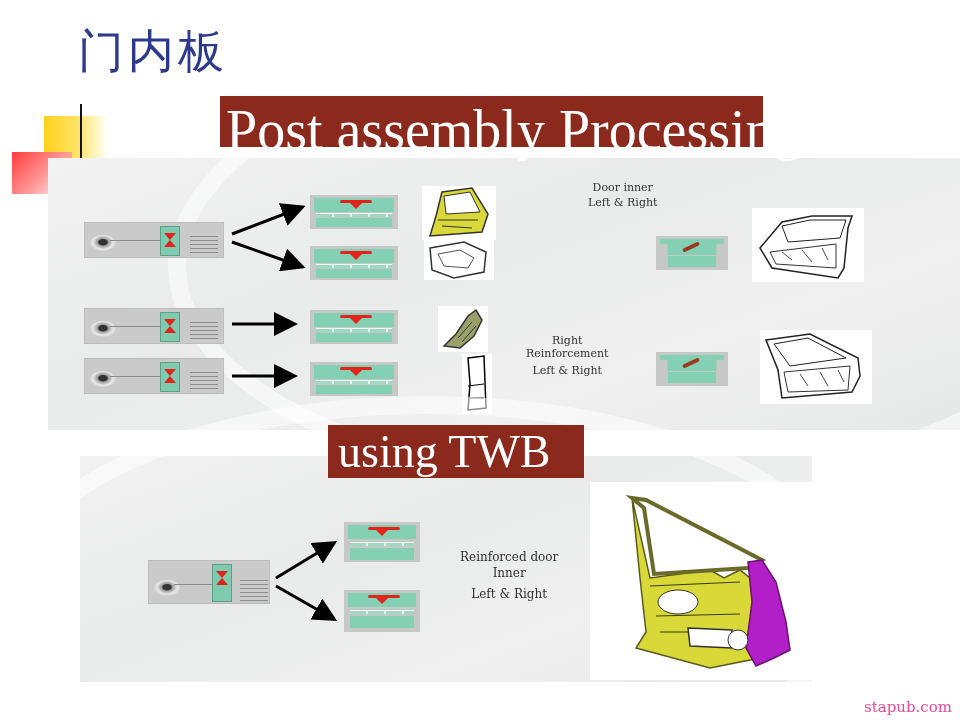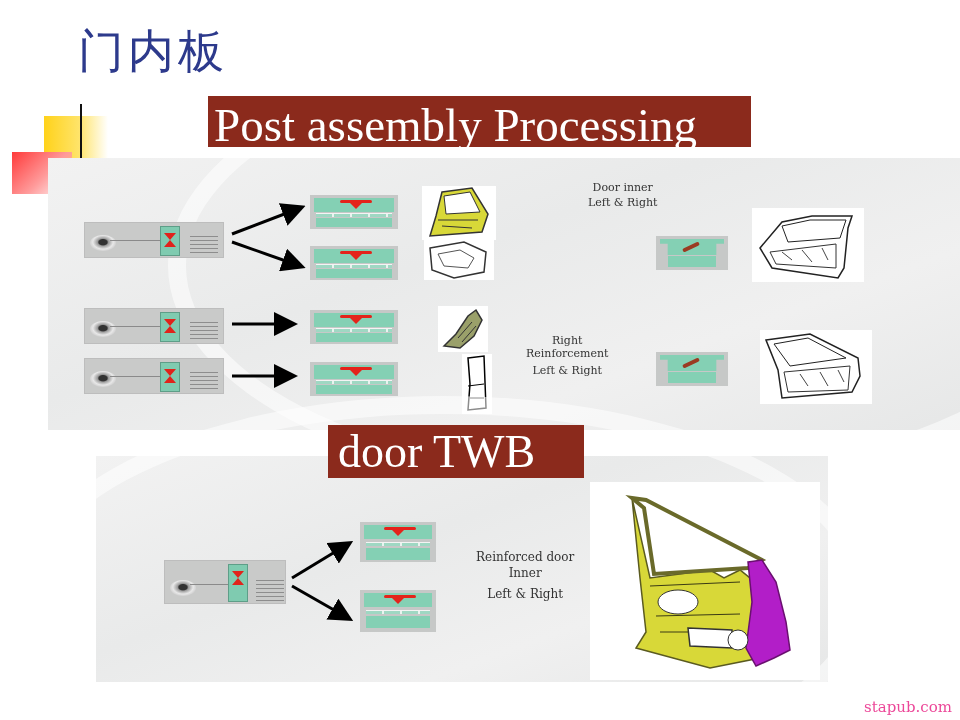--- a/index.html
+++ b/index.html
@@ -9,27 +9,27 @@
   
   #title { left:78px; top:28px; font-size:46px; color:#2d3a8c; font-family:"DejaVu Serif", serif; letter-spacing:4px; line-height:1; }
 
   
   #deco-yellow { left:44px; top:116px; width:64px; height:58px; background:linear-gradient(90deg,#ffd21a 0%,#ffe46a 55%,rgba(255,255,255,0) 100%); }
   #deco-red { left:12px; top:152px; width:60px; height:42px; background:linear-gradient(135deg,#ff3a3a 0%,#ff9a9a 55%,rgba(255,255,255,0) 100%); }
   #deco-line { left:80px; top:104px; width:2px; height:60px; background:#111; }
 
   
   .banner { background:#8b2a1c; color:#fff; font-family:"Liberation Serif", serif; line-height:1; white-space:nowrap; box-sizing:border-box; }
-  #banner1 { left:208px; top:96px; width:543px; height:51px; font-size:47px; padding:6px 0 0 6px; }
+  #banner1 { left:220px; top:96px; width:543px; height:51px; font-size:56px; padding:6px 0 0 6px; }
   #banner2 { left:328px; top:425px; width:256px; height:53px; font-size:46px; padding:4px 0 0 10px; }
 
   
   .panel { background:linear-gradient(160deg,#f2f2f2 0%,#e9eaea 40%,#f0f0f0 70%,#e6e7e7 100%); }
   #panel1 { left:48px; top:158px; width:916px; height:272px; }
-  #panel2 { left:80px; top:456px; width:732px; height:226px;margin-left:16px; }
+  #panel2 { left:80px; top:456px; width:732px; height:226px; }
   .panel .swoosh { position:absolute; border-radius:50%; border:18px solid rgba(255,255,255,0.55); }
 
   
   .coil { position:absolute; width:140px; height:36px; background:#c9cac9; box-shadow:0 0 0 1px #bdbdbd inset; }
   .coil .disk { position:absolute; left:6px; top:13px; width:26px; height:16px; border-radius:50%; background:radial-gradient(ellipse at 50% 45%, #333 0 22%, #9b9b9b 30%, #e8e8e8 55%, #a9a9a9 100%); }
   .coil .strip { position:absolute; left:26px; top:18px; width:52px; height:1px; background:#8a8a8a; }
   .coil .weld { position:absolute; left:76px; top:4px; width:20px; height:30px; background:#7fcbb0; border:1px solid #5e9e88; box-sizing:border-box; }
   .coil .weld::before { content:""; position:absolute; left:3px; top:6px; width:0; height:0; border-left:6px solid transparent; border-right:6px solid transparent; border-top:7px solid #e0241b; }
   .coil .weld::after { content:""; position:absolute; left:3px; top:13px; width:0; height:0; border-left:6px solid transparent; border-right:6px solid transparent; border-bottom:7px solid #e0241b; }
   .coil .lines { position:absolute; left:106px; top:14px; width:28px; height:18px; background:repeating-linear-gradient(180deg,#8d8d8d 0 1px, transparent 1px 4px); }
@@ -231,15 +231,15 @@
     <path d="M42,16 L56,18 L172,78 L158,86 L64,92 L54,26 Z" fill="#ffffff" stroke="#6a6a2a" stroke-width="4"></path>
     <path d="M158,80 L172,78 L186,100 L196,140 L200,168 L184,176 L166,184 L156,166 L162,120 Z" fill="#b21ec8" stroke="#6a1070" stroke-width="1.5"></path>
     <ellipse cx="88" cy="120" rx="20" ry="12" fill="#fff" stroke="#333"></ellipse>
     <path d="M98,146 L142,148 L142,166 L100,164 Z" fill="#fff" stroke="#333" stroke-width="1.5"></path>
     <circle cx="148" cy="158" r="10" fill="#fff" stroke="#333"></circle>
     <path d="M60,104 L150,100 M66,134 L150,132 M70,150 L98,150" stroke="#3a3a14"></path>
   </svg>
 </div>
 
 <div id="banner1" class="abs banner">Post assembly Processing</div>
-<div id="banner2" class="abs banner">door TWB</div>
+<div id="banner2" class="abs banner">using TWB</div>
 
 <div id="footer" class="abs">stapub.com</div>
 
 </body></html>

